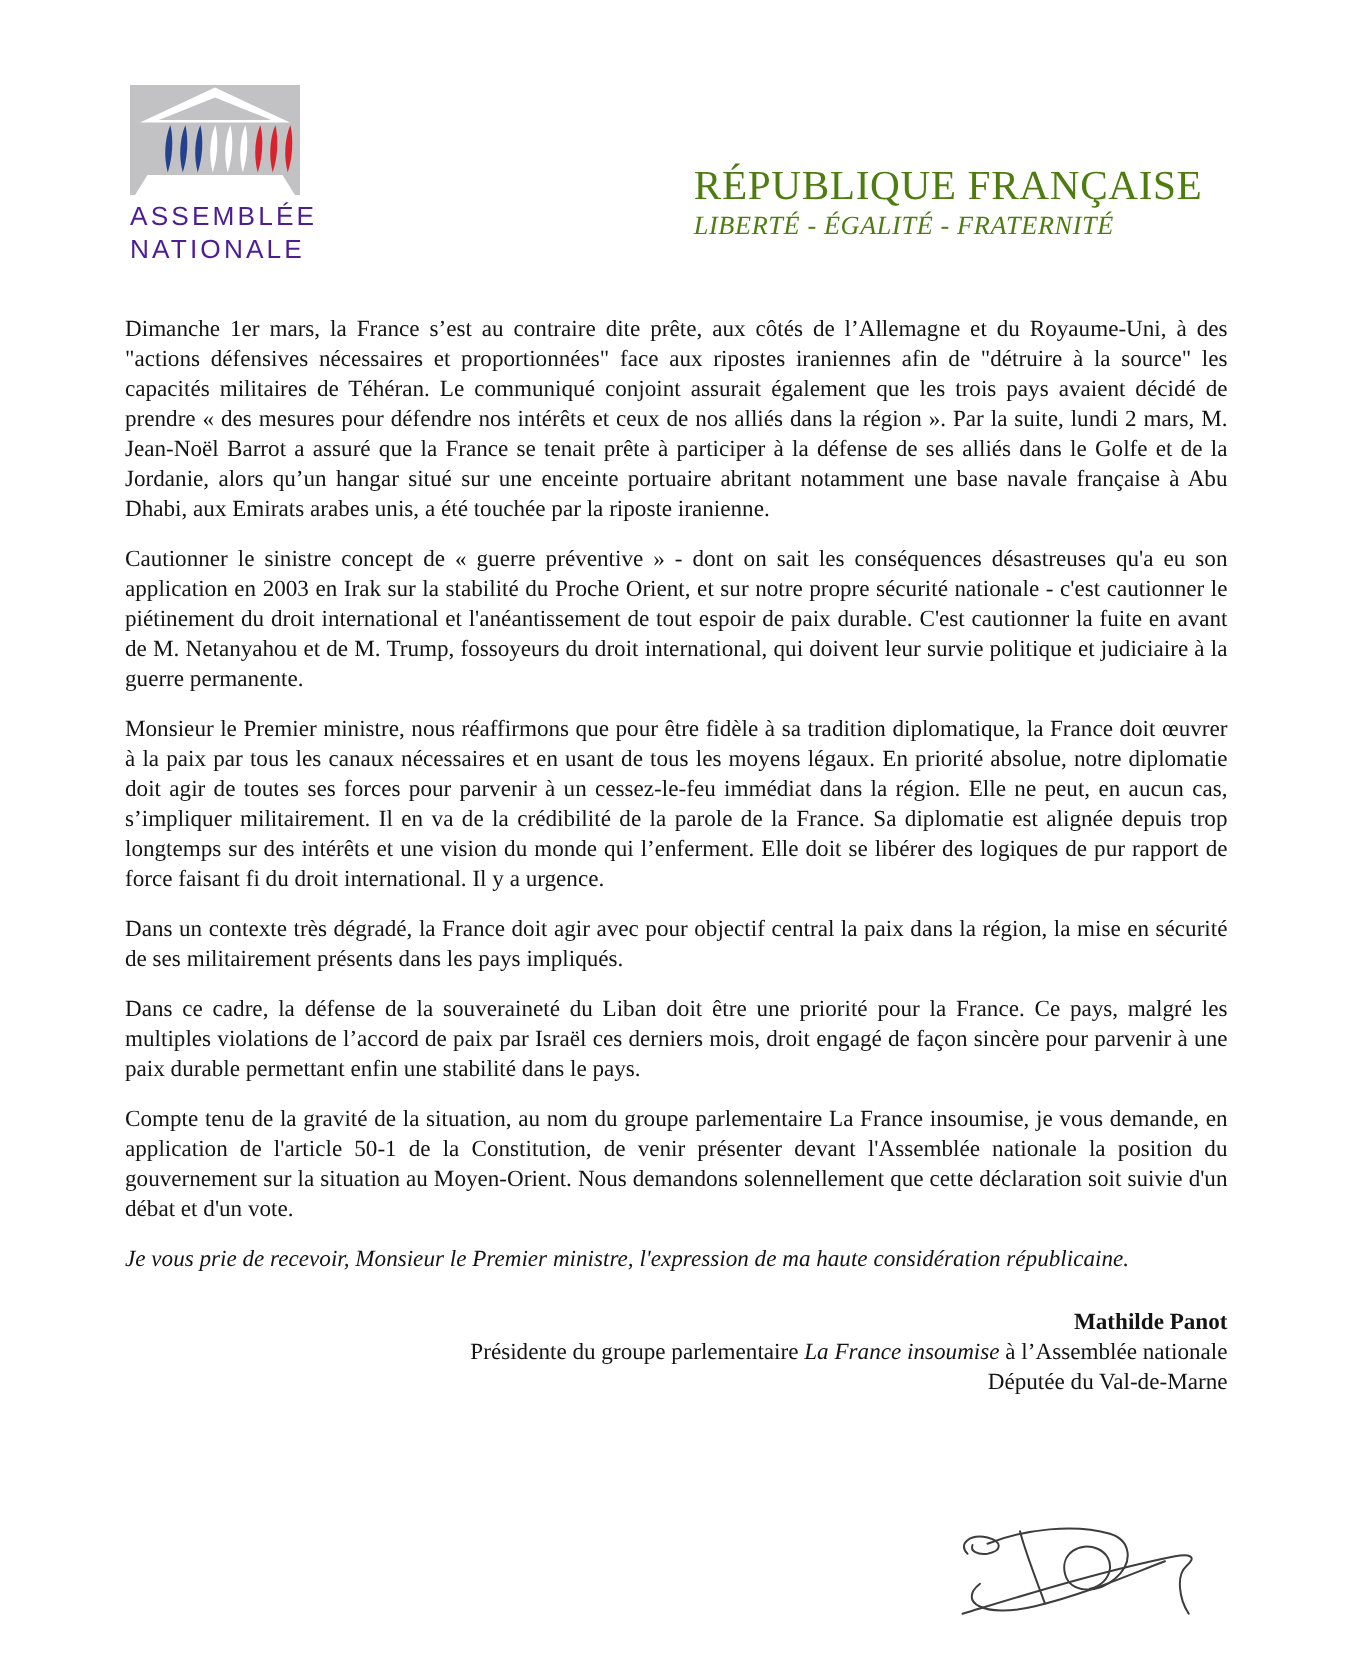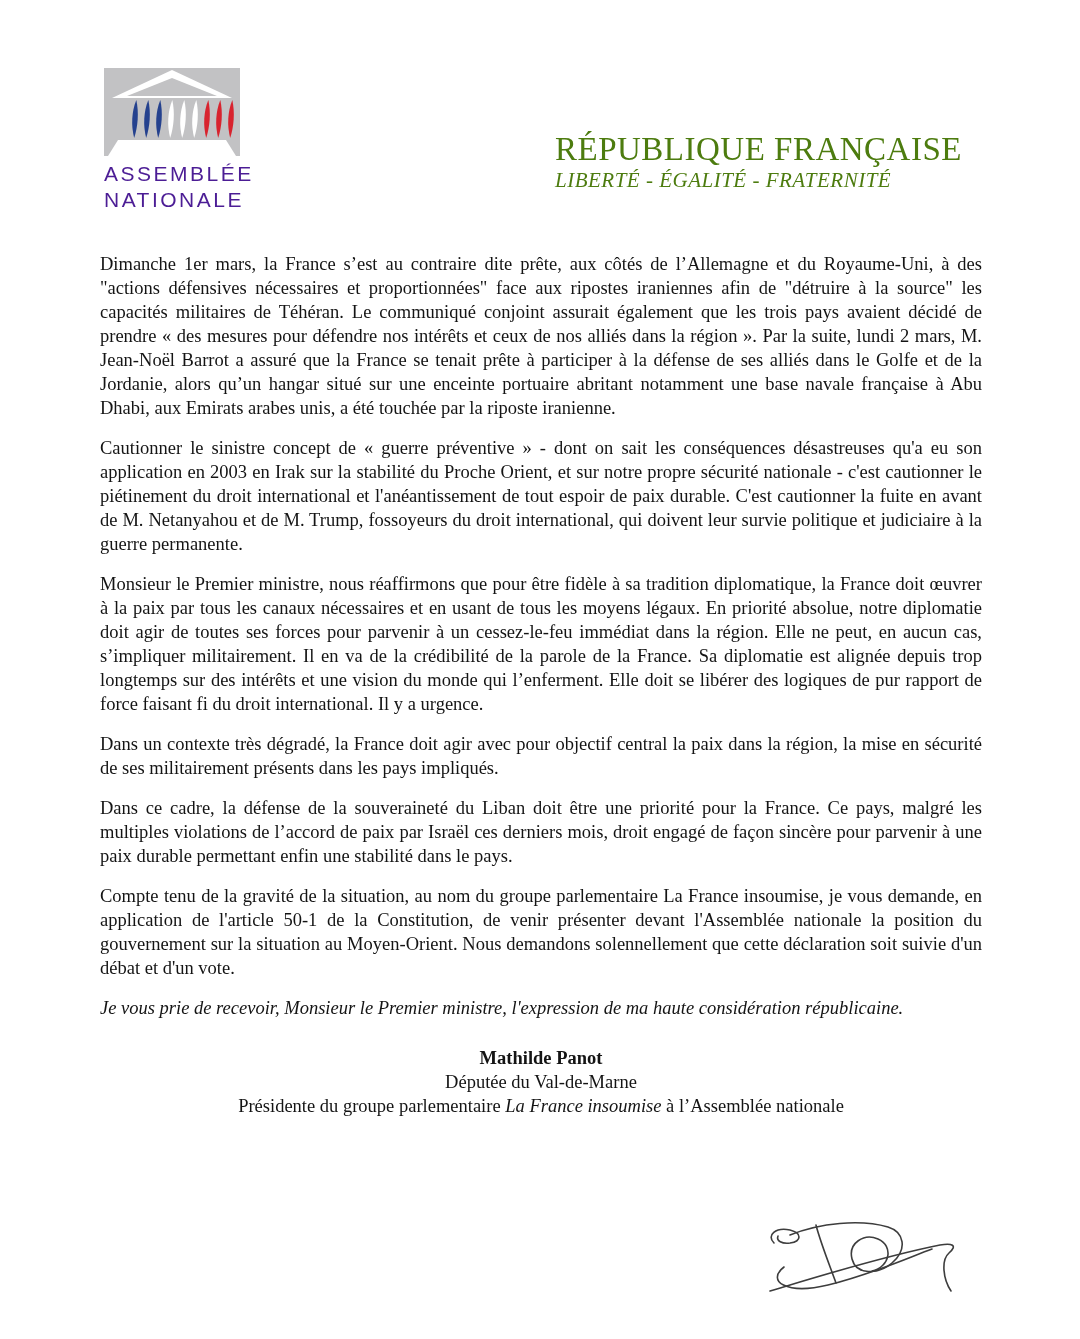--- a/index.html
+++ b/index.html
@@ -63,21 +63,21 @@
     width: 882px;
     font-size: 18.5px;
     line-height: 24px;
     text-align: justify;
   }
   .letter-body p { margin: 0 0 16px 0; }
   .letter-body p:last-of-type { margin-bottom: 0; font-style: italic; }
 
   .signature-block {
     margin-top: 26px;
-    text-align: center;
+    text-align: right;
     line-height: 24px;
   }
   .signatory-name { font-weight: bold; }
   .em { font-style: italic; }
 
   .signature-scribble {
     position: absolute;
     left: 760px;
     top: 1205px;
     width: 218px;
@@ -131,22 +131,22 @@
     <p>Dimanche 1er mars, la France s’est au contraire dite prête, aux côtés de l’Allemagne et du Royaume-Uni, à des "actions défensives nécessaires et proportionnées" face aux ripostes iraniennes afin de "détruire à la source" les capacités militaires de Téhéran. Le communiqué conjoint assurait également que les trois pays avaient décidé de prendre « des mesures pour défendre nos intérêts et ceux de nos alliés dans la région ». Par la suite, lundi 2 mars, M. Jean-Noël Barrot a assuré que la France se tenait prête à participer à la défense de ses alliés dans le Golfe et de la Jordanie, alors qu’un hangar situé sur une enceinte portuaire abritant notamment une base navale française à Abu Dhabi, aux Emirats arabes unis, a été touchée par la riposte iranienne.</p>
     <p>Cautionner le sinistre concept de « guerre préventive » - dont on sait les conséquences désastreuses qu'a eu son application en 2003 en Irak sur la stabilité du Proche Orient, et sur notre propre sécurité nationale - c'est cautionner le piétinement du droit international et l'anéantissement de tout espoir de paix durable. C'est cautionner la fuite en avant de M. Netanyahou et de M. Trump, fossoyeurs du droit international, qui doivent leur survie politique et judiciaire à la guerre permanente.</p>
     <p>Monsieur le Premier ministre, nous réaffirmons que pour être fidèle à sa tradition diplomatique, la France doit œuvrer à la paix par tous les canaux nécessaires et en usant de tous les moyens légaux. En priorité absolue, notre diplomatie doit agir de toutes ses forces pour parvenir à un cessez-le-feu immédiat dans la région. Elle ne peut, en aucun cas, s’impliquer militairement. Il en va de la crédibilité de la parole de la France. Sa diplomatie est alignée depuis trop longtemps sur des intérêts et une vision du monde qui l’enferment. Elle doit se libérer des logiques de pur rapport de force faisant fi du droit international. Il y a urgence.</p>
     <p>Dans un contexte très dégradé, la France doit agir avec pour objectif central la paix dans la région, la mise en sécurité de ses militairement présents dans les pays impliqués.</p>
     <p>Dans ce cadre, la défense de la souveraineté du Liban doit être une priorité pour la France. Ce pays, malgré les multiples violations de l’accord de paix par Israël ces derniers mois, droit engagé de façon sincère pour parvenir à une paix durable permettant enfin une stabilité dans le pays.</p>
     <p>Compte tenu de la gravité de la situation, au nom du groupe parlementaire La France insoumise, je vous demande, en application de l'article 50-1 de la Constitution, de venir présenter devant l'Assemblée nationale la position du gouvernement sur la situation au Moyen-Orient. Nous demandons solennellement que cette déclaration soit suivie d'un débat et d'un vote.</p>
     <p>Je vous prie de recevoir, Monsieur le Premier ministre, l'expression de ma haute considération républicaine.</p>
 
     <div class="signature-block">
       <div class="signatory-name">Mathilde Panot</div>
+      <div><span>Présidente du groupe parlementaire </span><span class="em">La France insoumise</span><span> à l’Assemblée nationale</span></div>
       <div>Députée du Val-de-Marne</div>
-      <div><span>Présidente du groupe parlementaire </span><span class="em">La France insoumise</span><span> à l’Assemblée nationale</span></div>
     </div>
   </div>
 
   <svg class="signature-scribble" viewBox="0 0 218 110">
     <g fill="none" stroke="#3d3d3d" stroke-width="1.6" stroke-linecap="round">
       <path d="M14,38 C6,30 16,22 30,25 C42,28 42,36 30,38 C22,39 16,36 18,31"></path>
       <path d="M30,30 C60,18 100,14 128,22 C144,27 148,44 132,58 C118,70 96,70 92,54 C88,38 104,28 118,34 C134,41 130,62 112,66"></path>
       <path d="M56,20 C60,36 68,56 76,78"></path>
       <path d="M24,62 C6,76 26,90 68,80 C110,70 150,52 172,44"></path>
       <path d="M10,86 C50,74 120,52 180,40 C192,38 198,40 189,48 C181,55 183,74 191,86"></path>

